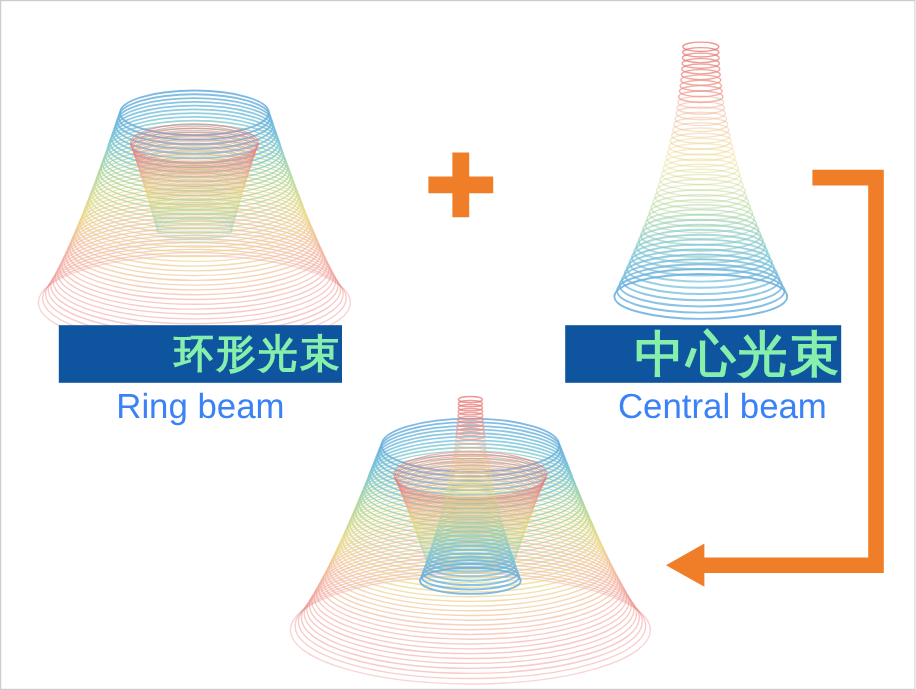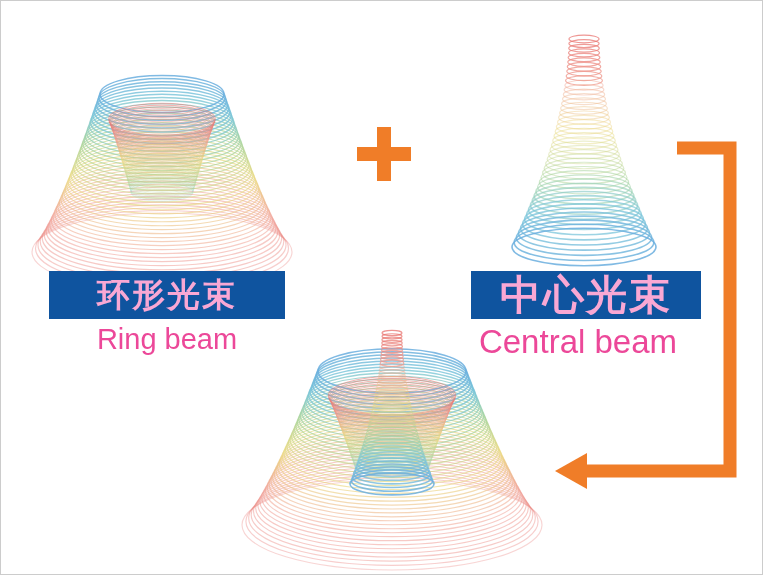--- a/index.html
+++ b/index.html
@@ -18,30 +18,30 @@
     border: 1px solid #cccccc;
     box-sizing: border-box;
     overflow: hidden;
   }
   .beam {
     position: absolute;
   }
   .label-box {
     position: absolute;
     background: #0f549f;
-    color: #f9a8d4;
+    color: #86efac;
     font-weight: bold;
     display: flex;
     align-items: center;
-    justify-content: center;
+    justify-content: flex-end;
     letter-spacing: 2px;
   }
   .label-en {
     position: absolute;
-    color: #ec4899;
+    color: #3b82f6;
     text-align: center;
     font-weight: normal;
   }
   #plus-sign {
     position: absolute;
   }
   #flow-arrow {
     position: absolute;
   }
   svg { display: block; overflow: visible; }
@@ -237,21 +237,21 @@
   </div>
 
   <div class="label-box" style="left:48px; top:270px; width:236px; height:48px; font-size:33px;">
     <span>环形光束</span>
   </div>
   <div class="label-en" style="left:48px; top:322px; width:236px; font-size:29px;">Ring beam</div>
 
   <div class="label-box" style="left:470px; top:270px; width:230px; height:48px; font-size:41px;">
     <span>中心光束</span>
   </div>
-  <div class="label-en" style="left:462px; top:322px; width:230px; font-size:33px;">Central beam</div>
+  <div class="label-en" style="left:486px; top:322px; width:230px; font-size:29px;">Central beam</div>
 
   <div class="beam" style="left:228px; top:318px; width:326px; height:232px;">
     <svg width="326" height="232" viewBox="0 0 326 232">
       <g id="combined-beam-gen">
           <ellipse cx="163.00" cy="206.00" rx="150.00" ry="45.00" fill="none" stroke="rgb(232,115,111)" stroke-opacity="0.300" stroke-width="1.15"></ellipse>
           <ellipse cx="163.00" cy="202.58" rx="146.10" ry="43.83" fill="none" stroke="rgb(233,119,114)" stroke-opacity="0.356" stroke-width="1.15"></ellipse>
           <ellipse cx="163.00" cy="199.16" rx="143.30" ry="42.99" fill="none" stroke="rgb(234,124,118)" stroke-opacity="0.385" stroke-width="1.15"></ellipse>
           <ellipse cx="163.00" cy="195.73" rx="140.81" ry="42.24" fill="none" stroke="rgb(234,128,121)" stroke-opacity="0.408" stroke-width="1.15"></ellipse>
           <ellipse cx="163.00" cy="192.31" rx="138.49" ry="41.55" fill="none" stroke="rgb(235,132,125)" stroke-opacity="0.429" stroke-width="1.15"></ellipse>
           <ellipse cx="163.00" cy="188.89" rx="136.31" ry="40.89" fill="none" stroke="rgb(236,137,128)" stroke-opacity="0.447" stroke-width="1.15"></ellipse>

